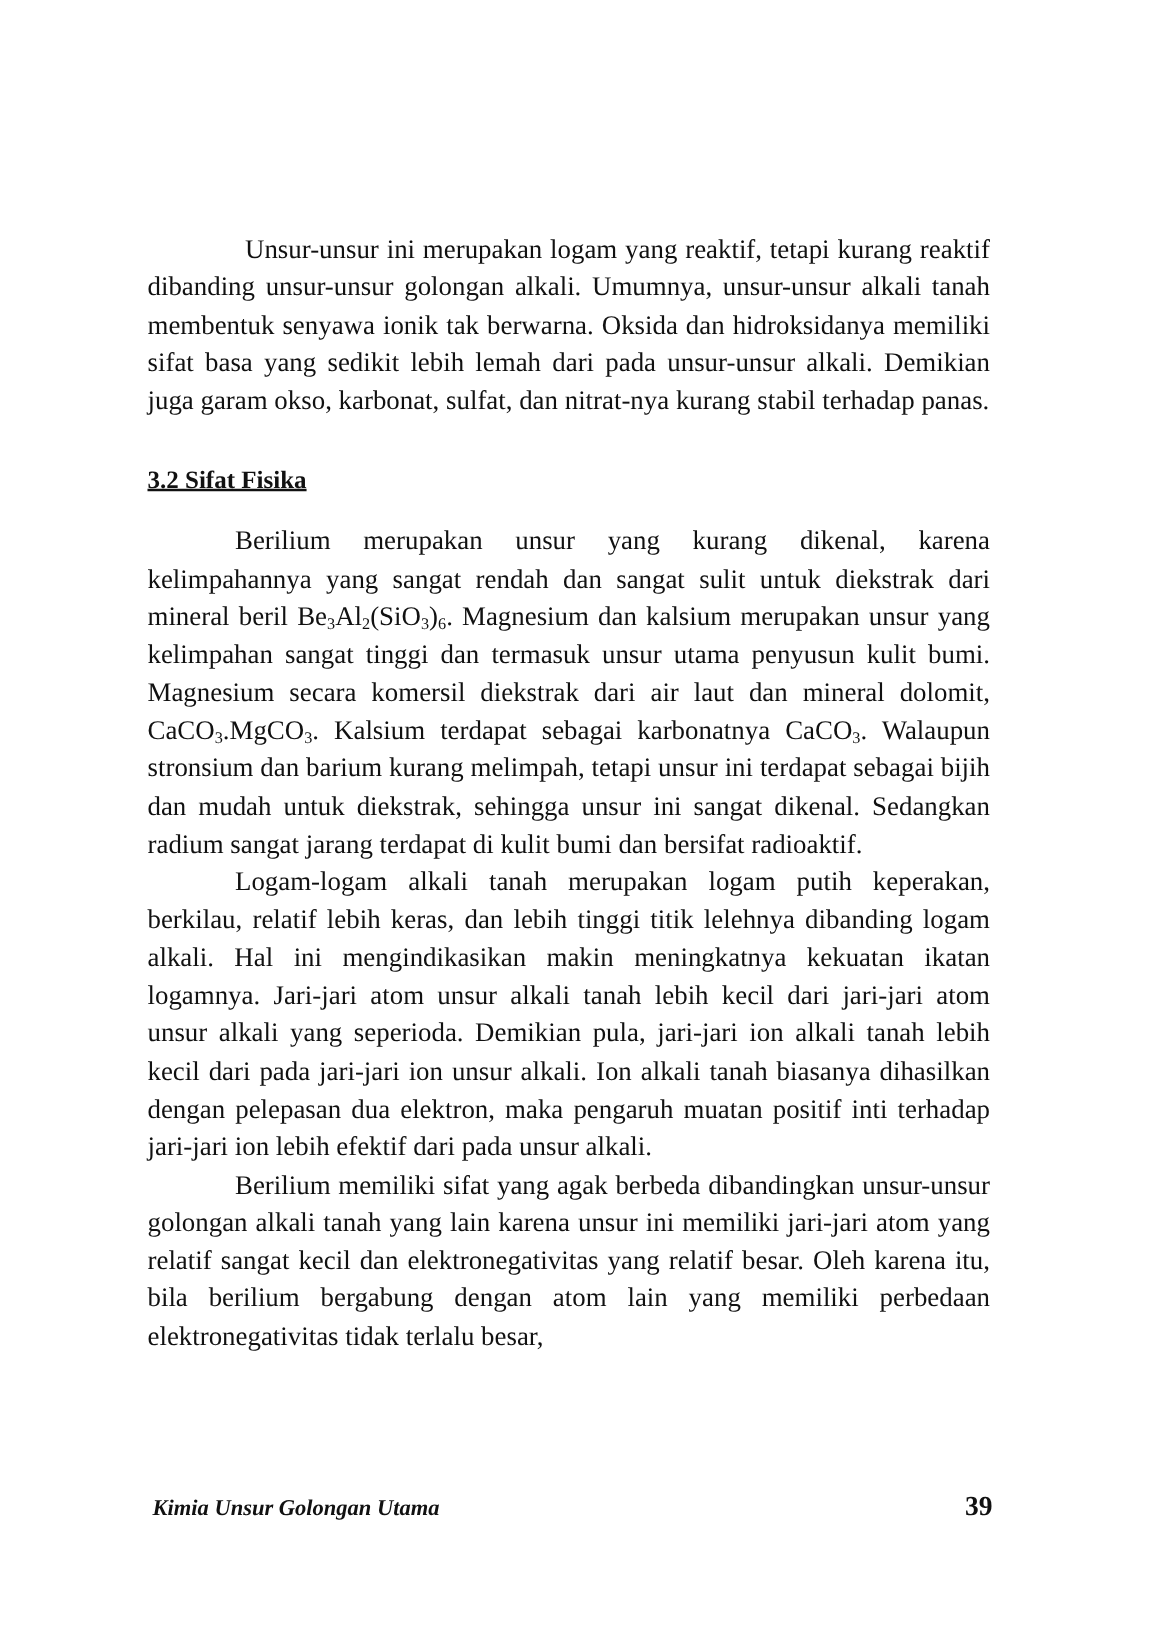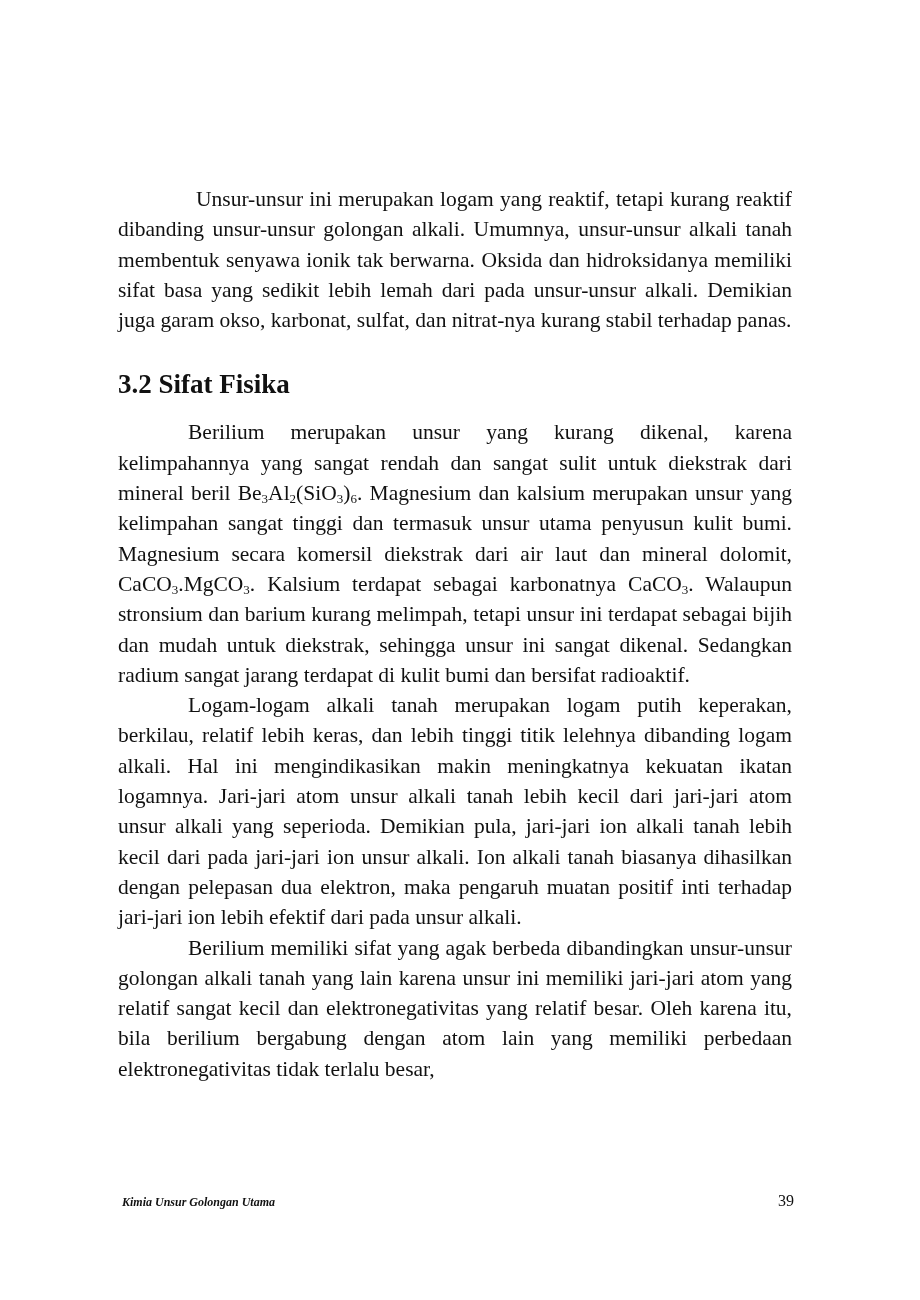--- a/index.html
+++ b/index.html
@@ -2,26 +2,26 @@
 <html><head>
 <meta charset="utf-8">
 <style>
   html, body { margin: 0; padding: 0; background: #ffffff; }
   body { width: 920px; height: 1300px; position: relative; overflow: hidden;
          font-family: "Liberation Serif", "DejaVu Serif", serif; color: #111; }
   .content { position: absolute; left: 118px; top: 136px; width: 674px; margin-top: 48px; }
   p { margin: 0; font-size: 21.5px; line-height: 30.3px; text-align: justify; }
   p.indent1 { text-indent: 78px; }
   p.indent2 { text-indent: 70px; }
-  h2 { margin: 34px 0 18px 0; font-size: 27px; font-weight: bold; line-height: 30px; }
+  h2 { margin: 34px 0 18px 0; font-size: 20px; font-weight: bold; line-height: 30px; text-decoration: underline; }
   sub { font-size: 13px; vertical-align: -3px; line-height: 0; }
   .footer { position: absolute; left: 122px; top: 1192px; width: 672px;
             display: flex; justify-content: space-between; align-items: baseline; }
-  .footer-title { font-style: italic; font-weight: bold; font-size: 12px; }
-  .footer-page { font-weight: normal; font-size: 16px; }
+  .footer-title { font-style: italic; font-weight: bold; font-size: 18px; }
+  .footer-page { font-weight: bold; font-size: 22px; }
 </style>
 </head>
 <body>
 
 <div class="content">
   <p class="indent1">Unsur-unsur ini merupakan logam yang reaktif, tetapi kurang reaktif dibanding unsur-unsur golongan alkali. Umumnya, unsur-unsur alkali tanah membentuk senyawa ionik tak berwarna. Oksida dan hidroksidanya memiliki sifat basa yang sedikit lebih lemah dari pada unsur-unsur alkali. Demikian juga garam okso, karbonat, sulfat, dan nitrat-nya kurang stabil terhadap panas.</p>
 
   <h2>3.2 Sifat Fisika</h2>
 
   <p class="indent2"><span>Berilium merupakan unsur yang kurang dikenal, karena kelimpahannya yang sangat rendah  dan sangat sulit untuk diekstrak dari mineral beril Be</span><sub>3</sub><span>Al</span><sub>2</sub><span>(SiO</span><sub>3</sub><span>)</span><sub>6</sub><span>. Magnesium dan kalsium merupakan unsur yang kelimpahan sangat tinggi dan termasuk unsur utama penyusun kulit bumi. Magnesium secara komersil diekstrak dari air laut dan mineral dolomit, CaCO</span><sub>3</sub><span>.MgCO</span><sub>3</sub><span>. Kalsium terdapat sebagai karbonatnya CaCO</span><sub>3</sub><span>. Walaupun stronsium dan barium kurang melimpah, tetapi unsur ini terdapat sebagai bijih dan mudah untuk diekstrak, sehingga unsur ini sangat dikenal. Sedangkan radium sangat jarang terdapat di kulit bumi dan bersifat radioaktif.</span></p>

